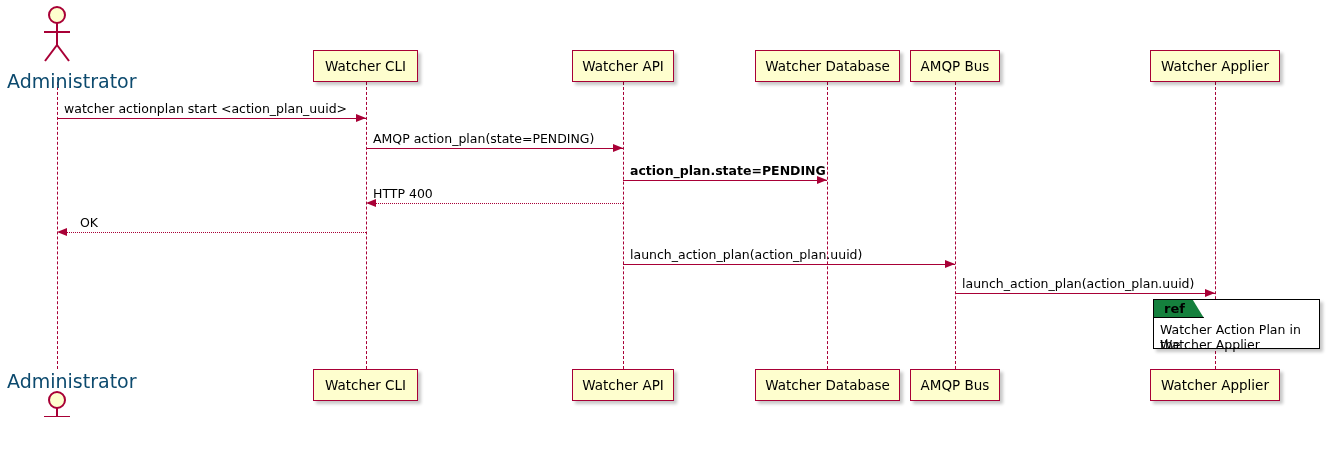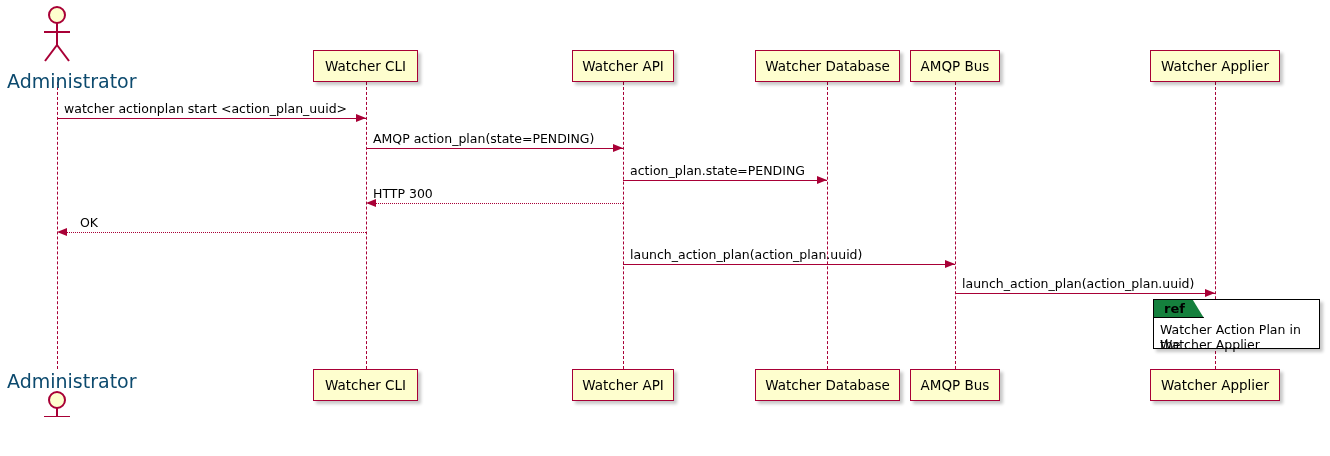--- a/index.html
+++ b/index.html
@@ -135,24 +135,24 @@
 
   <div id="messages">
       <div class="msg-line" style="left: 57px; top: 118px; width: 309px;"></div>
       <div class="arrow-head right" style="top: 114px; left: 356px;"></div>
       <div class="msg-label" style="left: 64px; top: 101px;">watcher actionplan start &lt;action_plan_uuid&gt;</div>
       <div class="msg-line" style="left: 366px; top: 148px; width: 257px;"></div>
       <div class="arrow-head right" style="top: 144px; left: 613px;"></div>
       <div class="msg-label" style="left: 373px; top: 131px;">AMQP action_plan(state=PENDING)</div>
       <div class="msg-line" style="left: 623px; top: 180px; width: 204px;"></div>
       <div class="arrow-head right" style="top: 176px; left: 817px;"></div>
-      <div class="msg-label" style="left: 630px; top: 163px;">action_plan.state=PENDING</div>
+      <div class="msg-label" style="left: 630px; top: 163px; font-weight: bold;">action_plan.state=PENDING</div>
       <div class="msg-line ret" style="left: 366px; top: 203px; width: 257px;"></div>
       <div class="arrow-head left" style="top: 199px; left: 366px;"></div>
-      <div class="msg-label" style="left: 373px; top: 186px;">HTTP 300</div>
+      <div class="msg-label" style="left: 373px; top: 186px;">HTTP 400</div>
       <div class="msg-line ret" style="left: 57px; top: 232px; width: 309px;"></div>
       <div class="arrow-head left" style="top: 228px; left: 57px;"></div>
       <div class="msg-label" style="left: 80px; top: 215px;">OK</div>
       <div class="msg-line" style="left: 623px; top: 264px; width: 332px;"></div>
       <div class="arrow-head right" style="top: 260px; left: 945px;"></div>
       <div class="msg-label" style="left: 630px; top: 247px;">launch_action_plan(action_plan.uuid)</div>
       <div class="msg-line" style="left: 955px; top: 293px; width: 260px;"></div>
       <div class="arrow-head right" style="top: 289px; left: 1205px;"></div>
       <div class="msg-label" style="left: 962px; top: 276px;">launch_action_plan(action_plan.uuid)</div>
     </div>

